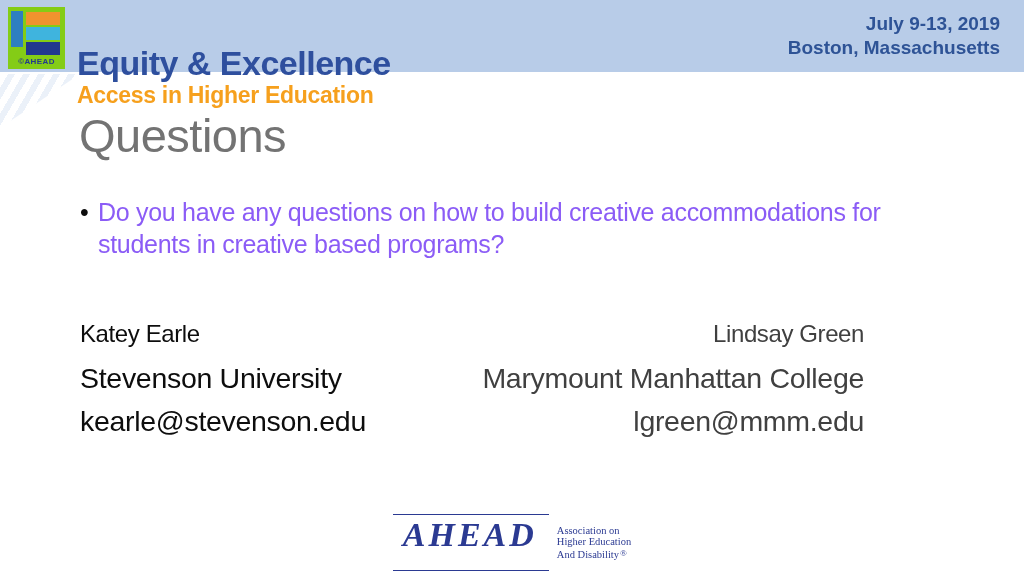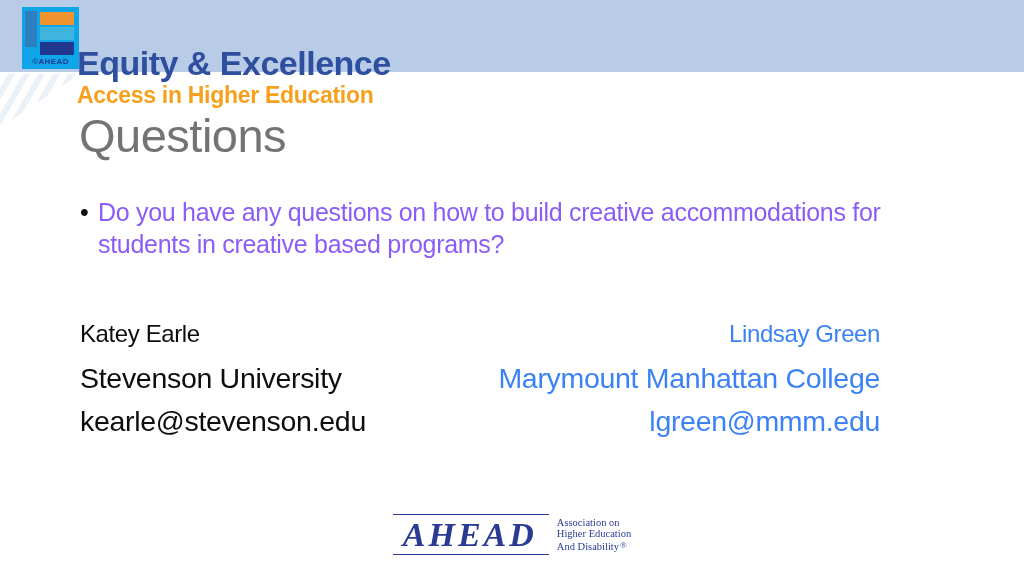--- a/index.html
+++ b/index.html
@@ -16,23 +16,23 @@
 
   
   .banner {
     position: absolute;
     left: 0; top: 0;
     width: 1024px; height: 72px;
     background: var(--banner_bg);
   }
   .logo-box {
     position: absolute;
-    left: 22px; top: 7px;
+    left: 8px; top: 7px;
     width: 57px; height: 62px;
-    background: #0ea5e9;
+    background: #84cc16;
   }
   .logo-vbar {
     position: absolute;
     left: 3px; top: 4px;
     width: 12px; height: 36px;
     background: var(--logo_blue);
   }
   .logo-bar {
     position: absolute;
     left: 18px;
@@ -125,23 +125,23 @@
   }
 
   .contacts-left {
     position: absolute;
     left: 80px; top: 311px;
     text-align: left;
     color: #0d0d0d;
   }
   .contacts-right {
     position: absolute;
-    right: 144px; top: 311px;
+    right: 160px; top: 311px;
     text-align: right;
-    color: #3b82f6;
+    color: #404040;
   }
   .contact-name {
     font-size: 24px;
     line-height: 46px;
     letter-spacing: -0.4px;
   }
   .contact-org, .contact-email {
     font-size: 28.5px;
     line-height: 43px;
     letter-spacing: -0.3px;
@@ -159,21 +159,21 @@
   .ahead-wordmark {
     font-family: "Liberation Serif", "DejaVu Serif", serif;
     font-style: italic;
     font-weight: bold;
     font-size: 34px;
     line-height: 38px;
     letter-spacing: 3px;
     color: var(--ahead_navy);
     border-top: 1.5px solid var(--ahead_navy);
     border-bottom: 1.5px solid var(--ahead_navy);
-    padding: 1px 12px 0 10px;
+    padding: 1px 12px 16px 10px;
   }
   .ahead-text {
     font-family: "Liberation Serif", "DejaVu Serif", serif;
     font-size: 10.5px;
     line-height: 11.5px;
     color: var(--ahead_navy);
     text-align: left;
     white-space: nowrap;
   }
   .reg-mark {
@@ -195,20 +195,24 @@
       <div class="logo-bar light"></div>
       <div class="logo-bar navy"></div>
       <div class="logo-caption">©AHEAD</div>
     </div>
 
     <div class="brand">
       <div class="brand-title">Equity &amp; Excellence</div>
       <div class="brand-subtitle">Access in Higher Education</div>
     </div>
 
+    <div class="date-block">
+      <div>July 9-13, 2019</div>
+      <div>Boston, Massachusetts</div>
+    </div>
   </div>
 
   <div class="watermark"></div>
 
   <div class="page-title">Questions</div>
 
   <div class="bullet-row">
     <span class="bullet-marker">•</span>
     <span class="bullet-text">Do you have any questions on how to build creative accommodations for students in creative based programs?</span>
   </div>

